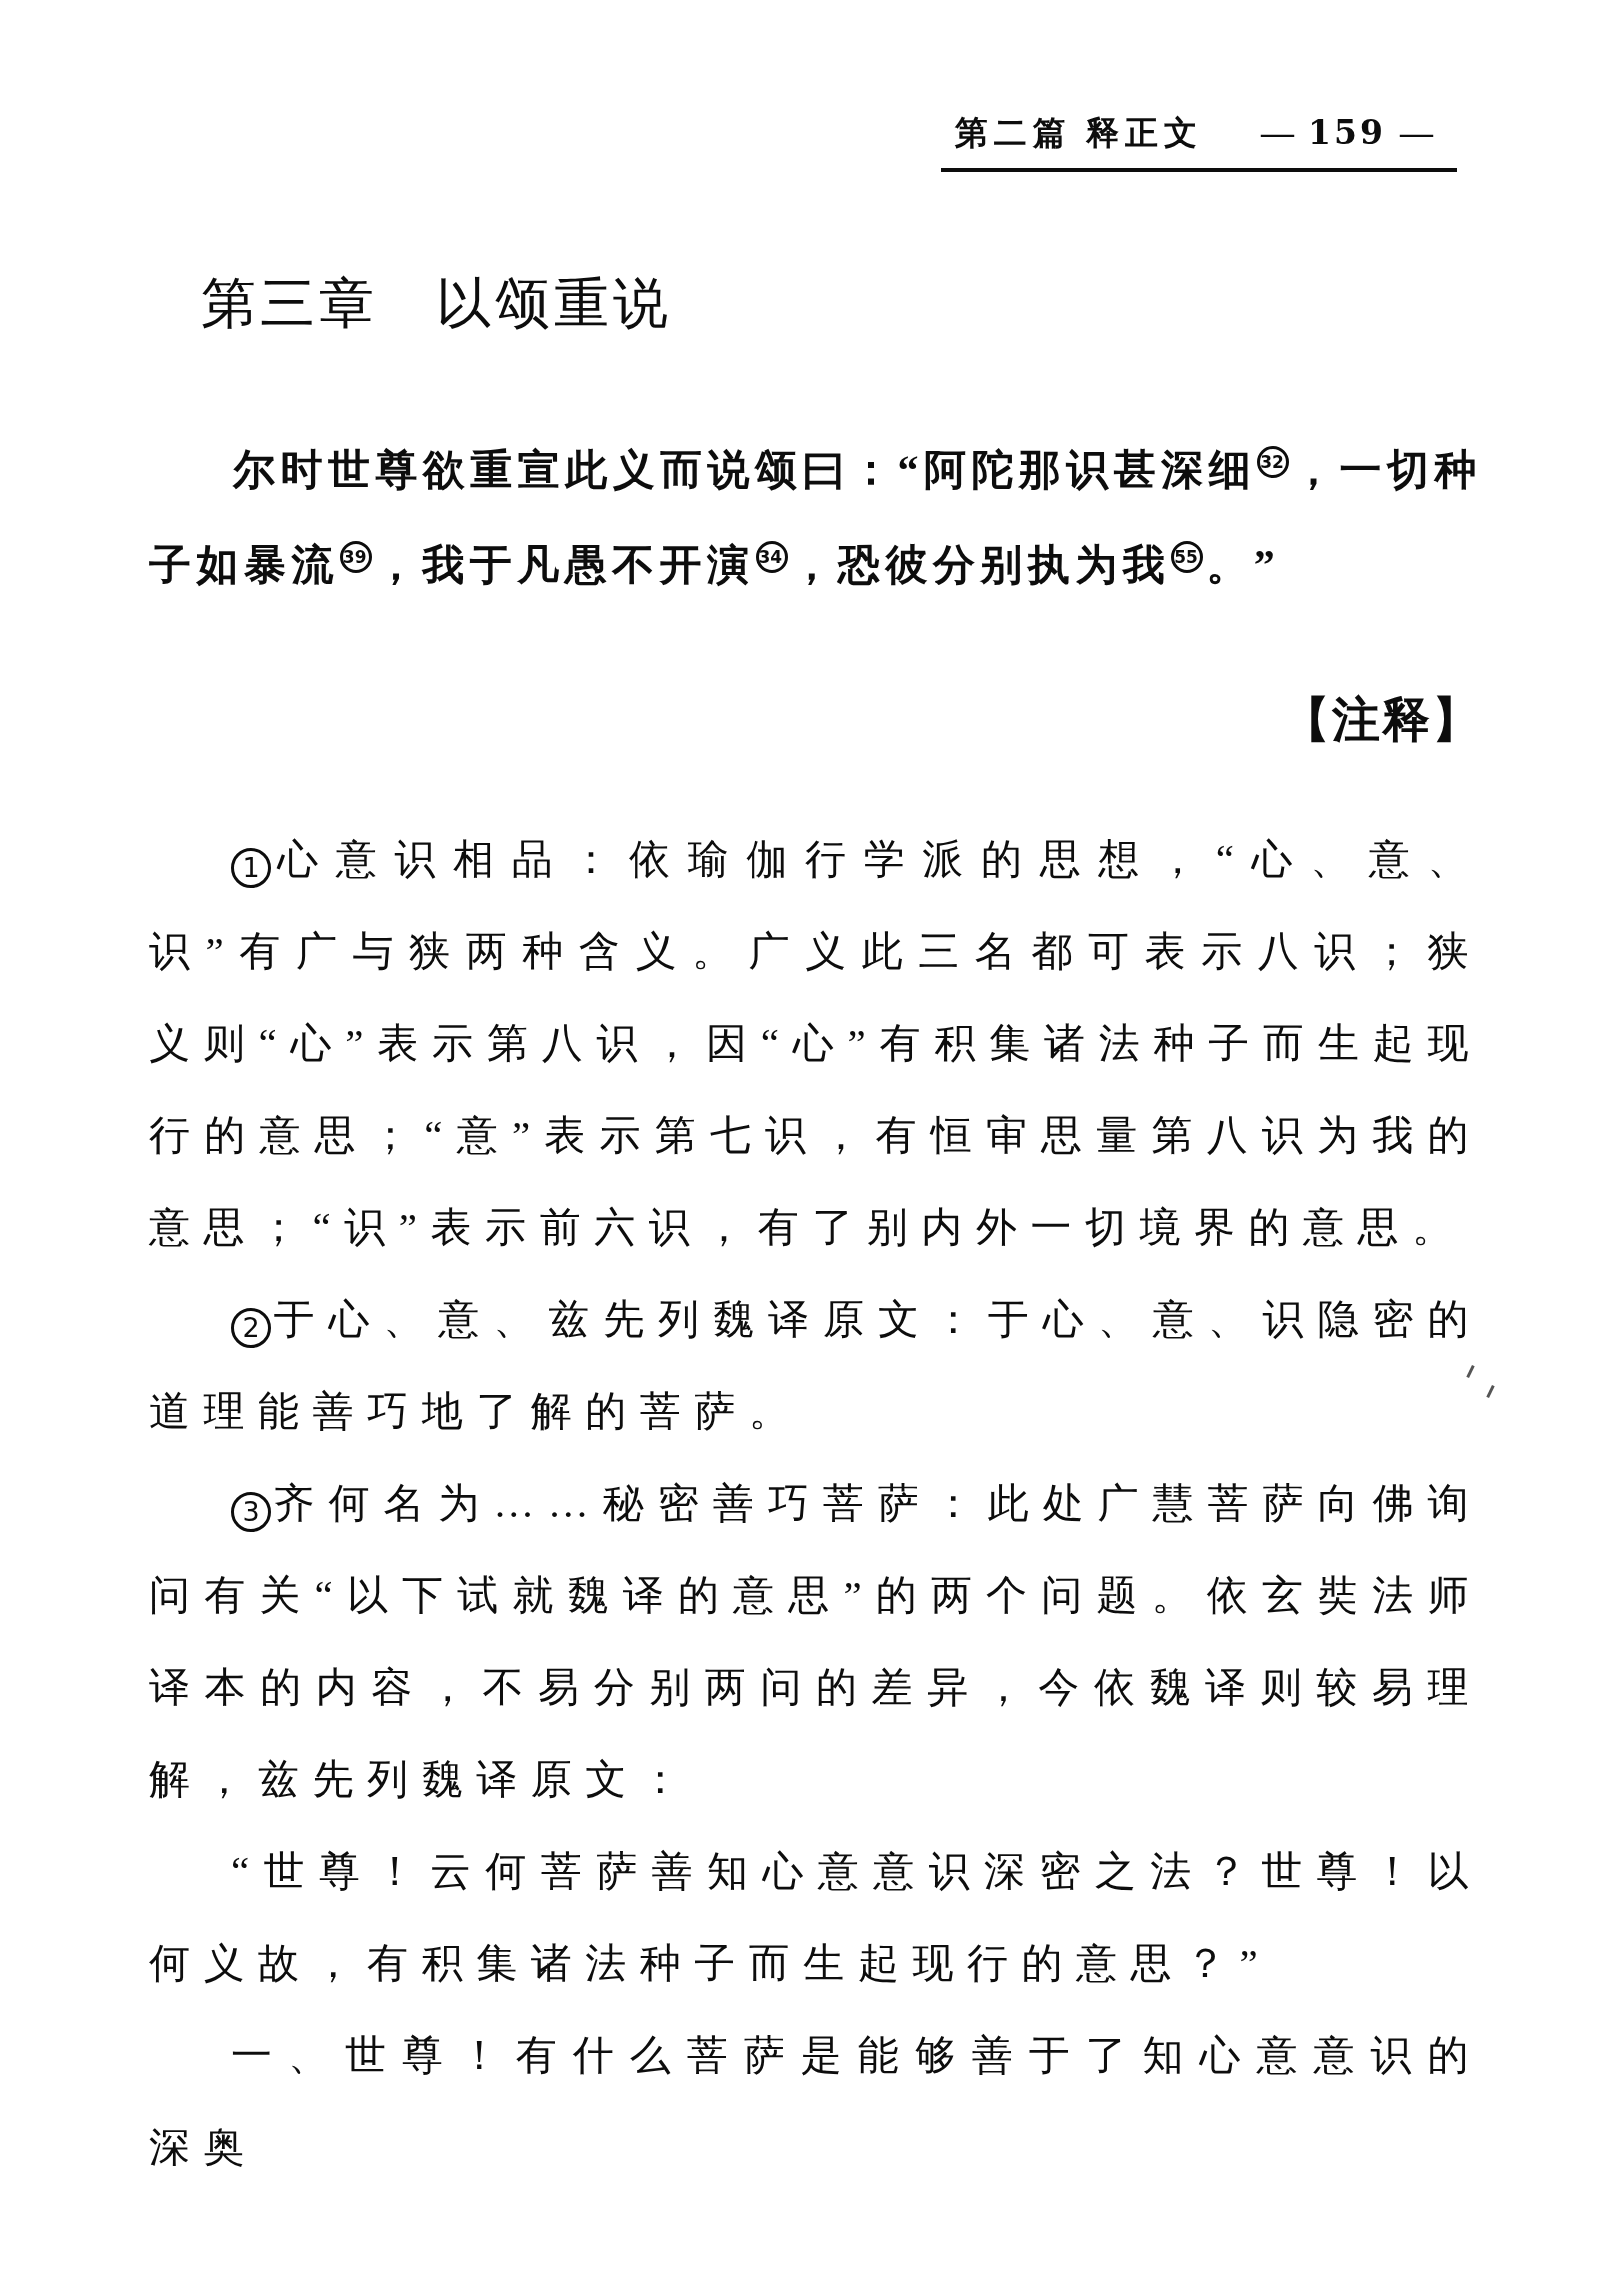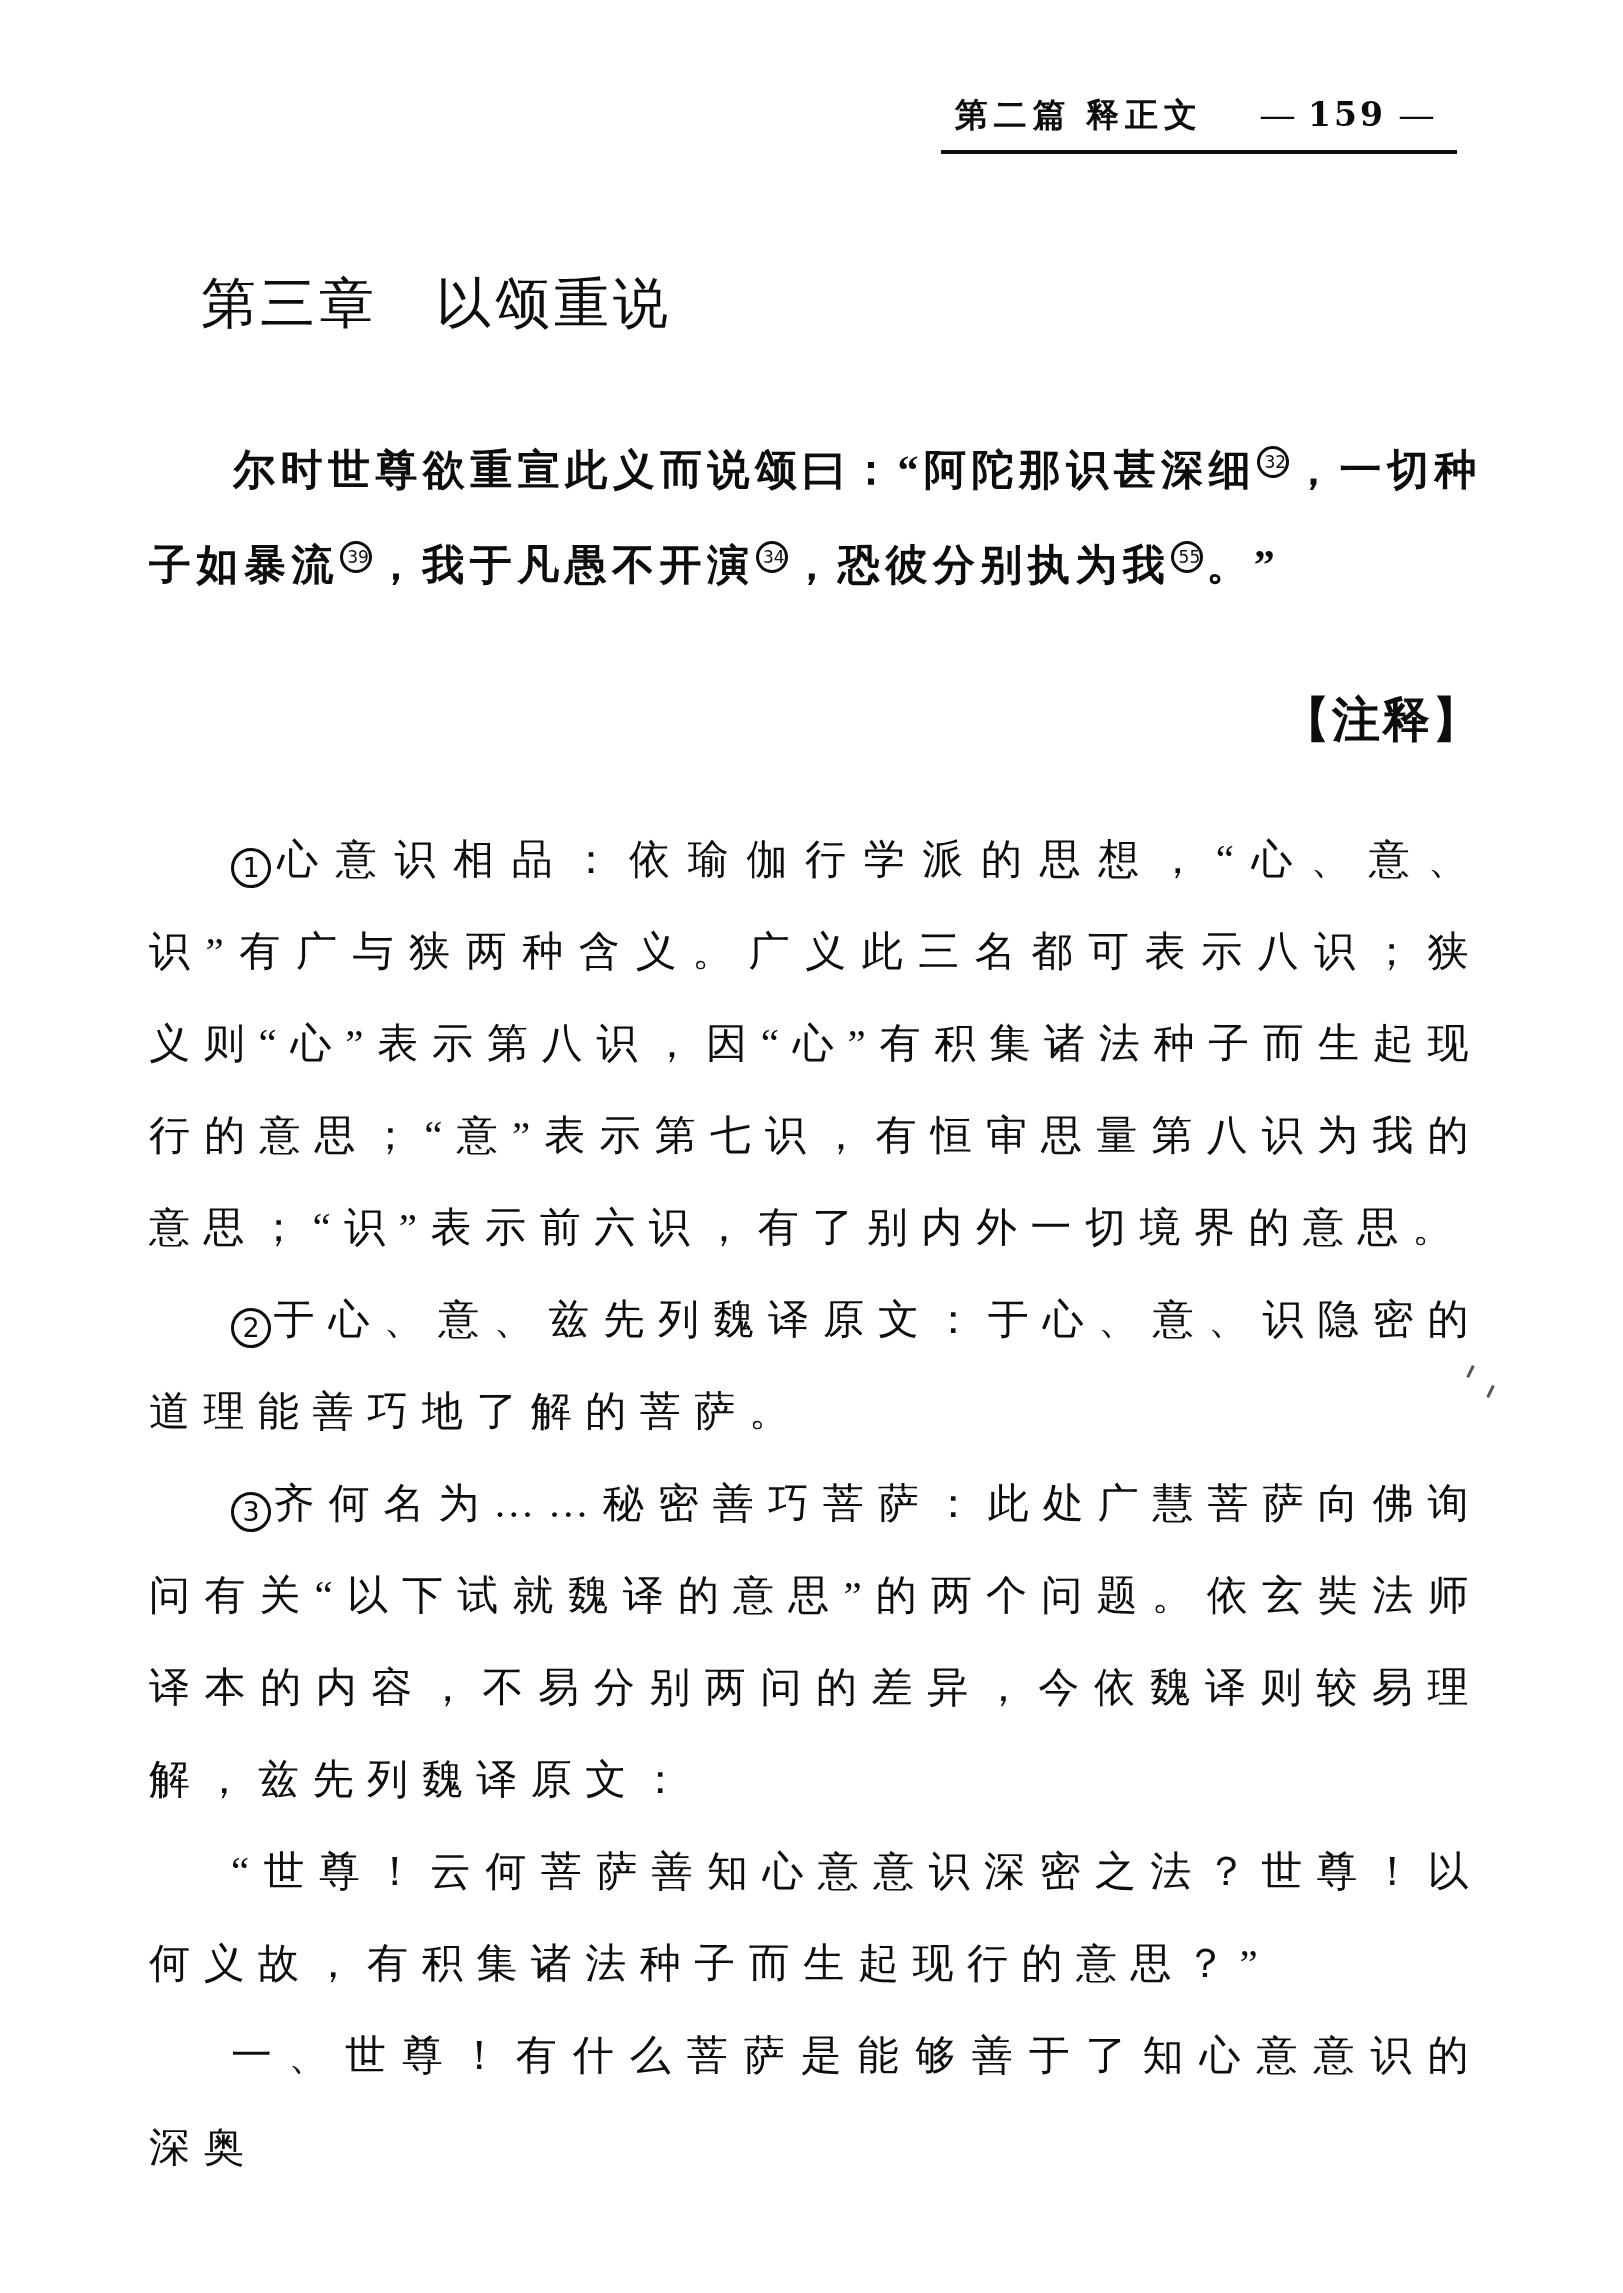--- a/index.html
+++ b/index.html
@@ -10,21 +10,21 @@
     height: 2293px;
     background: #ffffff;
     color: #0d0d0d;
     font-family: "Liberation Serif", "DejaVu Serif", serif;
     overflow: hidden;
   }
 
   
   .header {
     position: absolute;
-    top: 93px;
+    top: 111px;
     right: 167px;
     font-size: 33px;
     font-weight: bold;
     white-space: nowrap;
     border-bottom: 4px solid #0d0d0d;
     padding: 0 10px 12px 14px;
   }
   .h-sec { letter-spacing: 6px; margin-right: 44px; }
   .h-dash { margin: 0 14px; }
   .h-num { letter-spacing: 3px; font-family: "DejaVu Serif", serif; }
@@ -56,23 +56,23 @@
     text-align: justify;
     text-justify: inter-character;
   }
 
   .sup-circ {
     display: inline-block;
     width: 32px; height: 32px;
     border: 3px solid #0d0d0d;
     border-radius: 50%;
     font-size: 17px;
-    font-weight: normal;
+    font-weight: bold;
     line-height: 27px;
-    text-align: right;
+    text-align: left;
     letter-spacing: 0;
     text-indent: 0;
     vertical-align: 16px;
     margin: 0 3px 0 1px;
     font-family: "DejaVu Sans", sans-serif;
   }
 
   .notes-heading {
     margin-top: 78px;
     margin-left: -8px;

